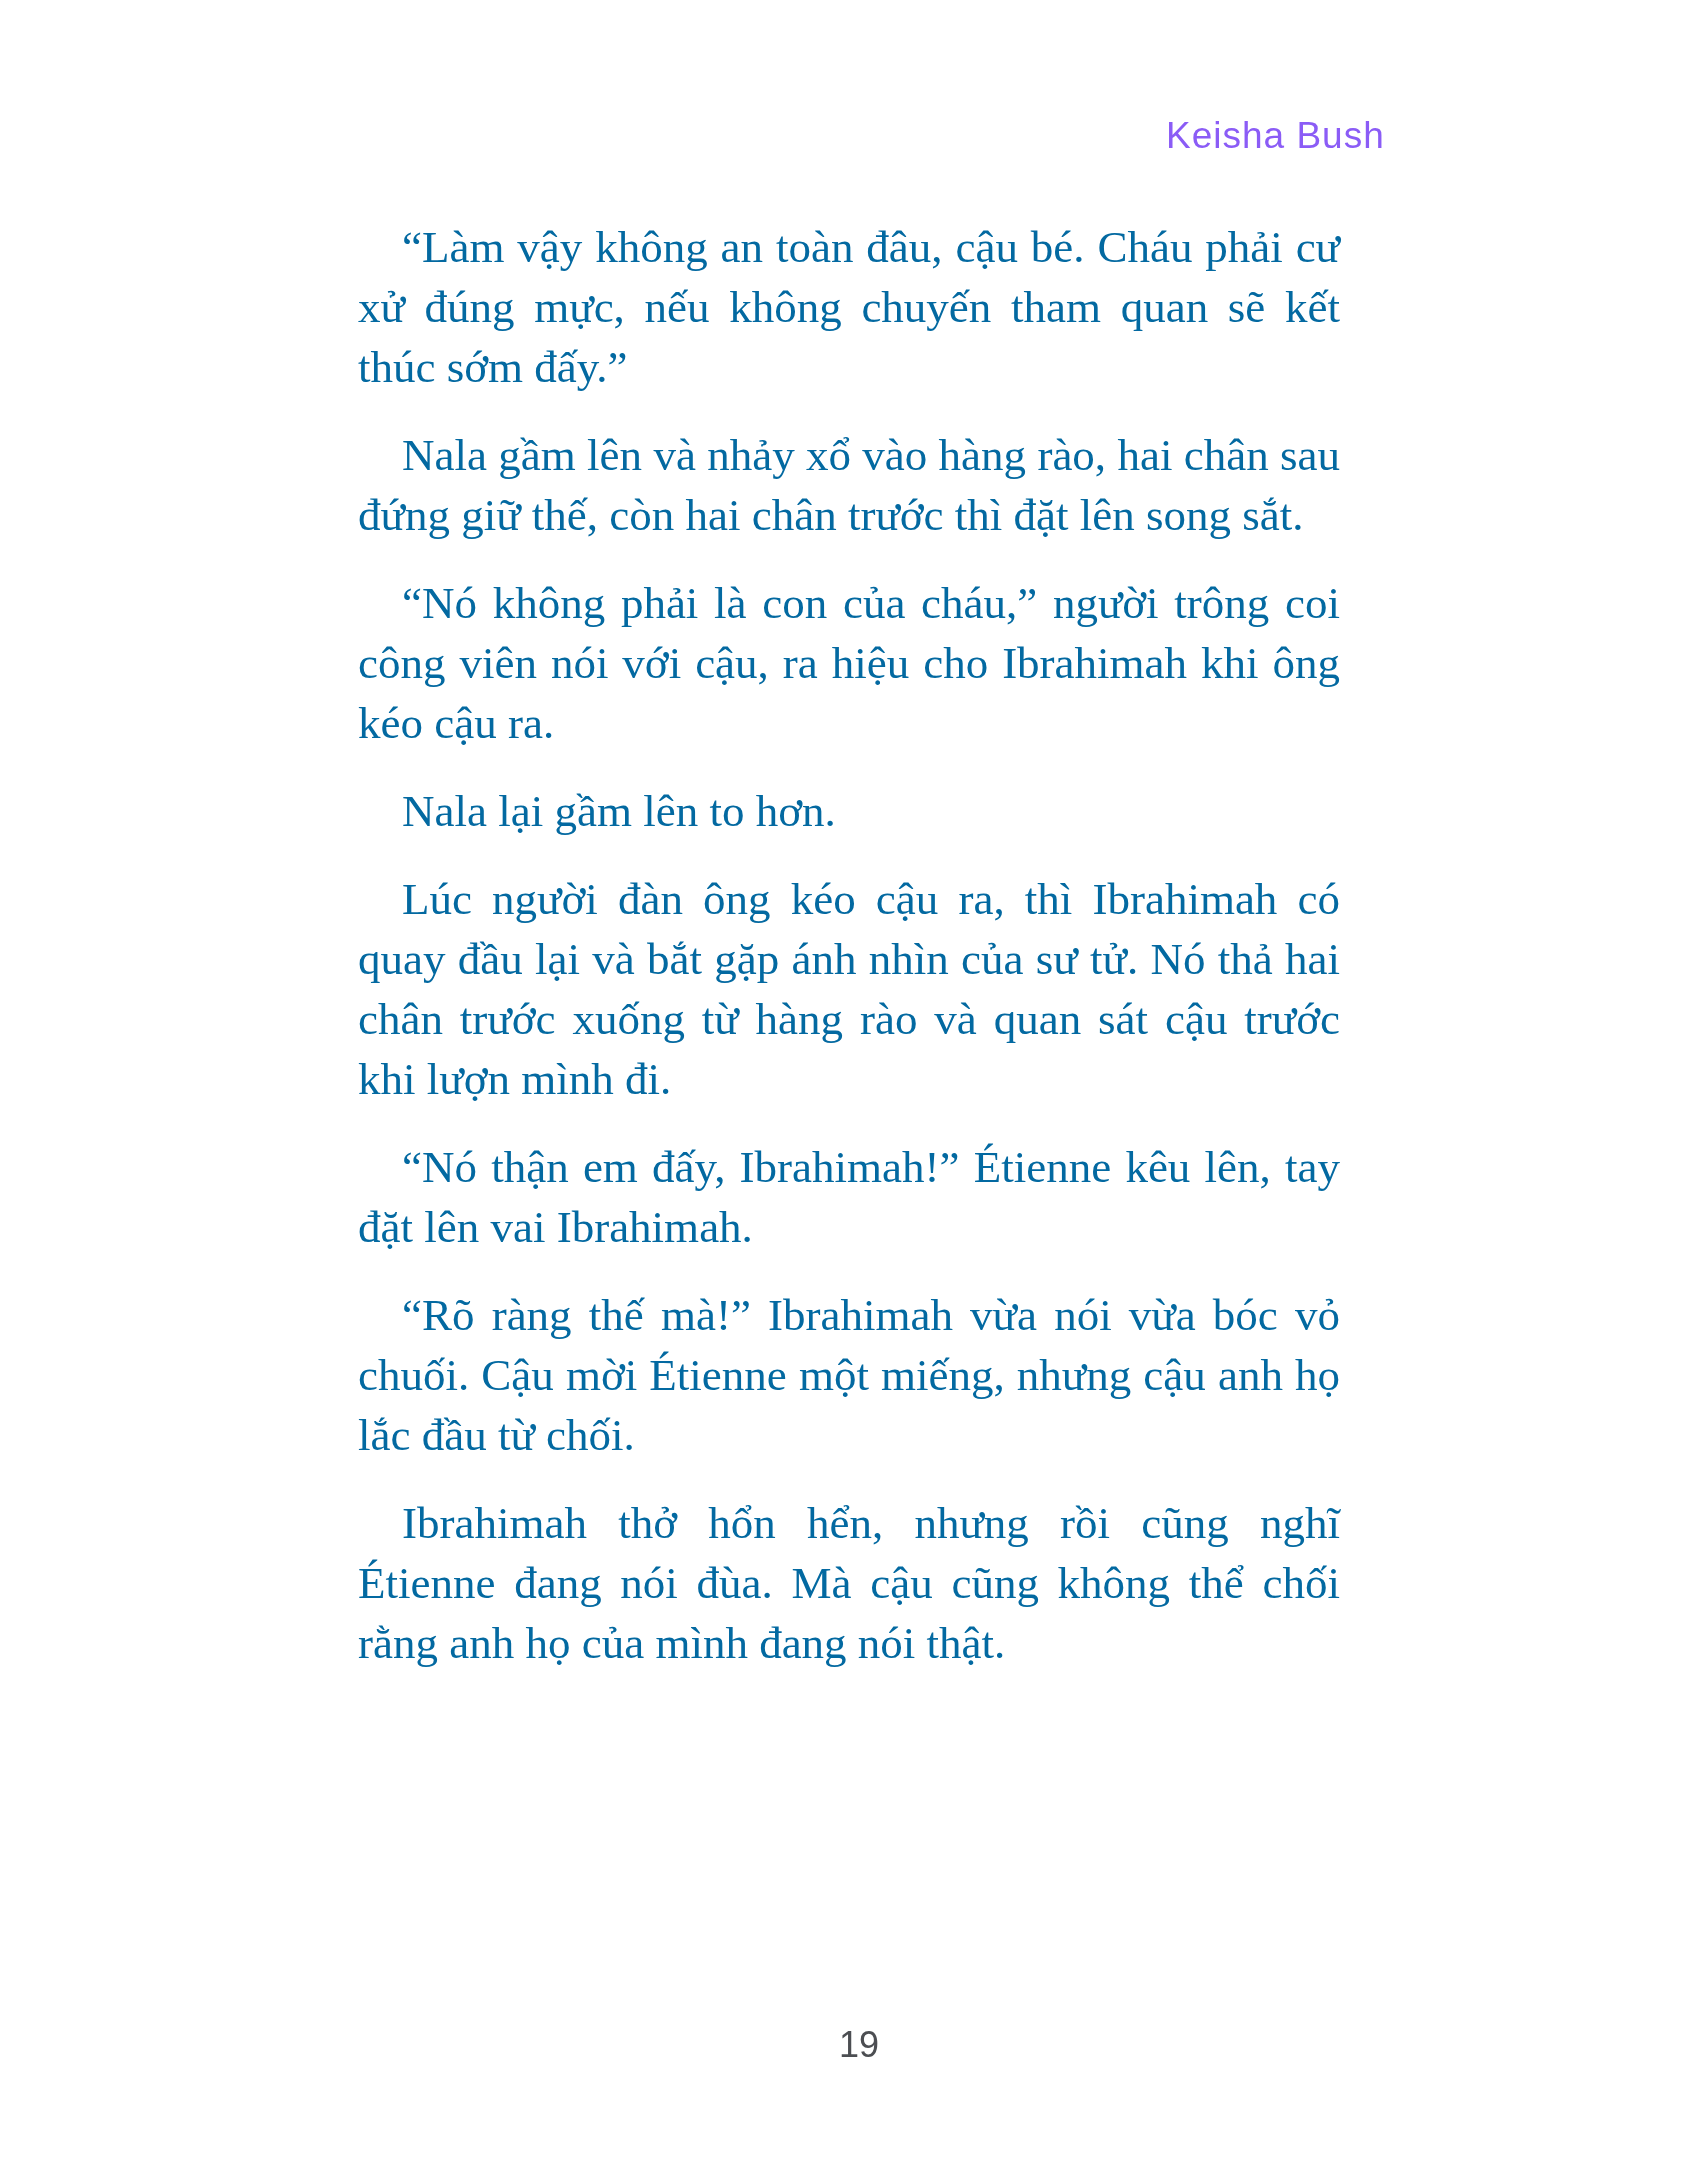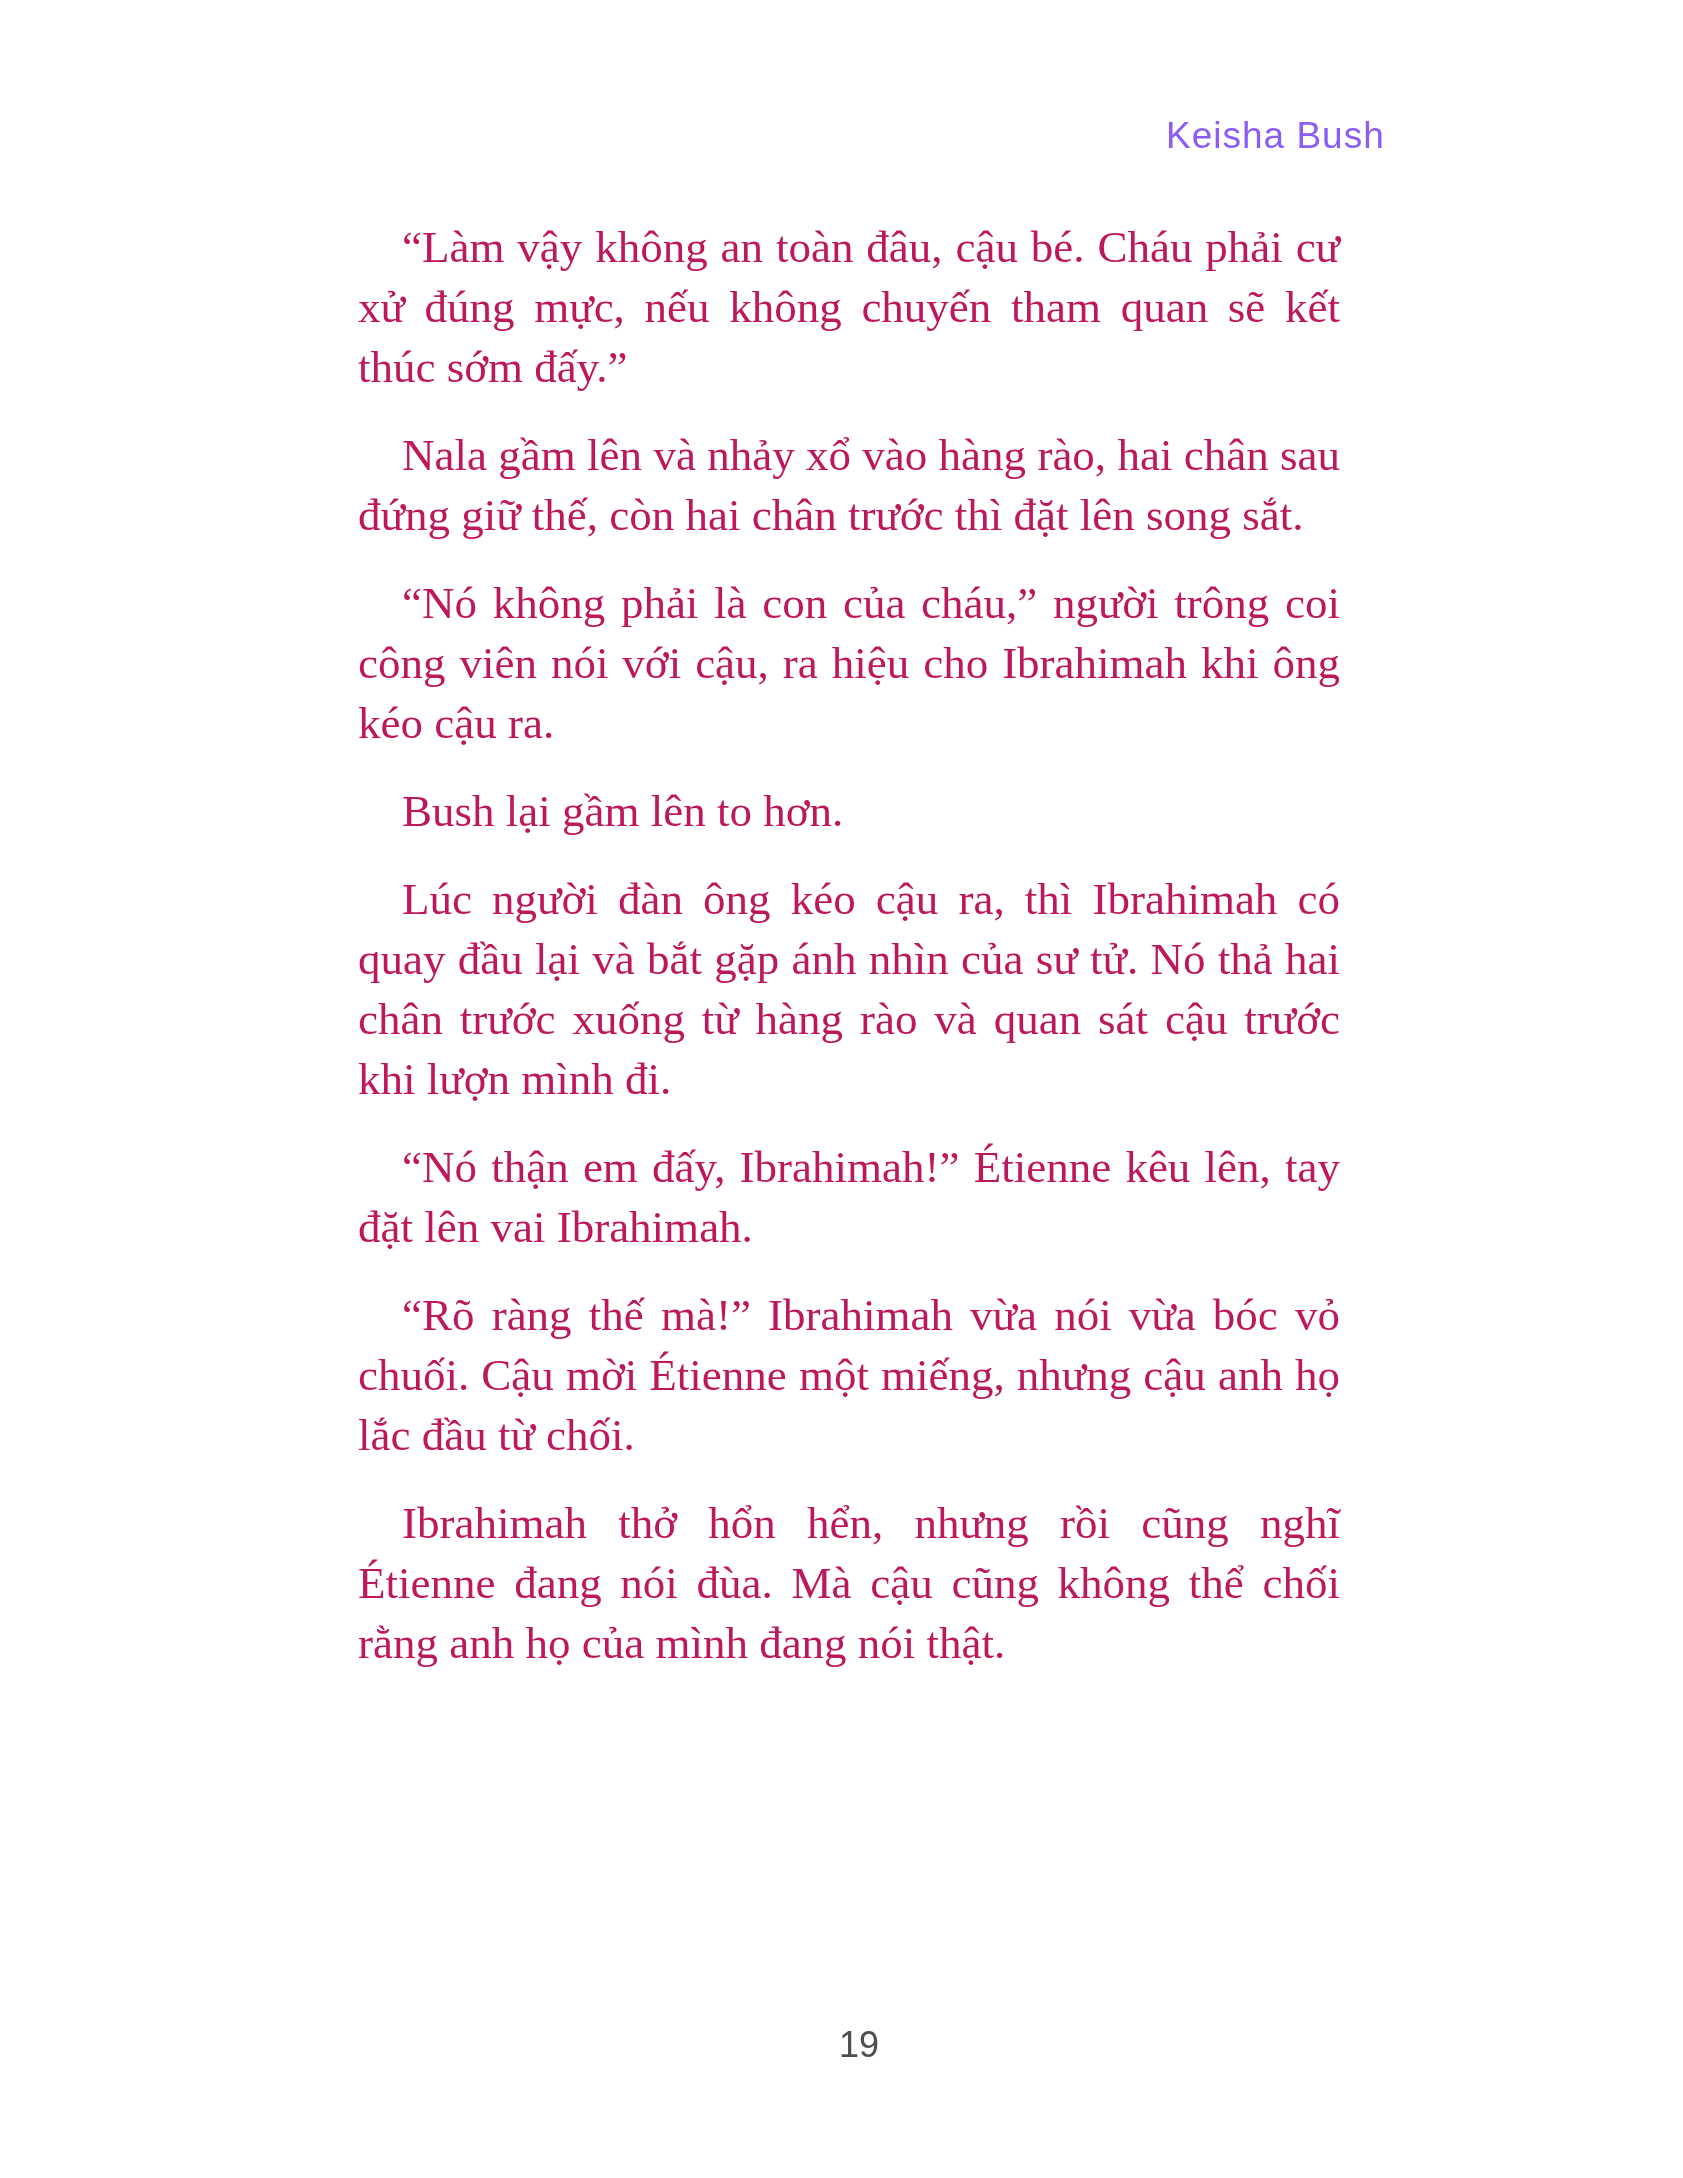--- a/index.html
+++ b/index.html
@@ -26,21 +26,21 @@
     white-space: nowrap;
   }
   .text-block {
     position: absolute;
     left: 358px;
     top: 217px;
     width: 982px;
     font-family: "Liberation Serif", serif;
     font-size: 45px;
     line-height: 60px;
-    color: #be185d;
+    color: #0369a1;
     text-align: justify;
     text-justify: inter-word;
   }
   .text-block p {
     margin: 0 0 28px 0;
     text-indent: 44px;
   }
   .text-block p:last-child {
     margin-bottom: 12px;
   }
@@ -60,21 +60,21 @@
 <body>
 
 <div class="page">
 
   <div class="author">Keisha Bush</div>
 
   <main class="text-block">
     <p>“Làm vậy không an toàn đâu, cậu bé. Cháu phải cư xử đúng mực, nếu không chuyến tham quan sẽ kết thúc sớm đấy.”</p>
     <p>Nala gầm lên và nhảy xổ vào hàng rào, hai chân sau đứng giữ thế, còn hai chân trước thì đặt lên song sắt.</p>
     <p>“Nó không phải là con của cháu,” người trông coi công viên nói với cậu, ra hiệu cho Ibrahimah khi ông kéo cậu ra.</p>
-    <p>Bush lại gầm lên to hơn.</p>
+    <p>Nala lại gầm lên to hơn.</p>
     <p>Lúc người đàn ông kéo cậu ra, thì Ibrahimah có quay đầu lại và bắt gặp ánh nhìn của sư tử. Nó thả hai chân trước xuống từ hàng rào và quan sát cậu trước khi lượn mình đi.</p>
     <p>“Nó thận em đấy, Ibrahimah!” Étienne kêu lên, tay đặt lên vai Ibrahimah.</p>
     <p>“Rõ ràng thế mà!” Ibrahimah vừa nói vừa bóc vỏ chuối. Cậu mời Étienne một miếng, nhưng cậu anh họ lắc đầu từ chối.</p>
     <p>Ibrahimah thở hổn hển, nhưng rồi cũng nghĩ Étienne đang nói đùa. Mà cậu cũng không thể chối rằng anh họ của mình đang nói thật.</p>
   </main>
 
   <div class="page-number">19</div>
 
 </div>
 

